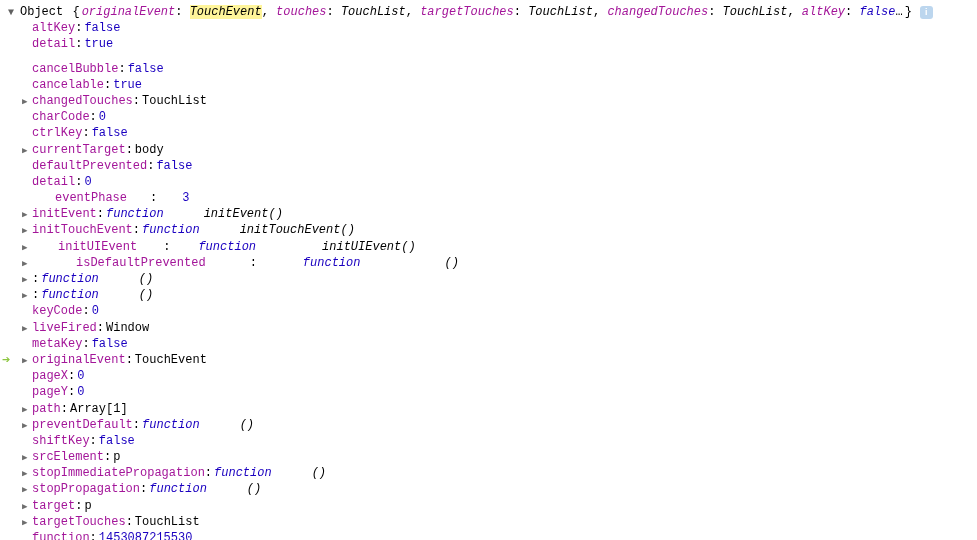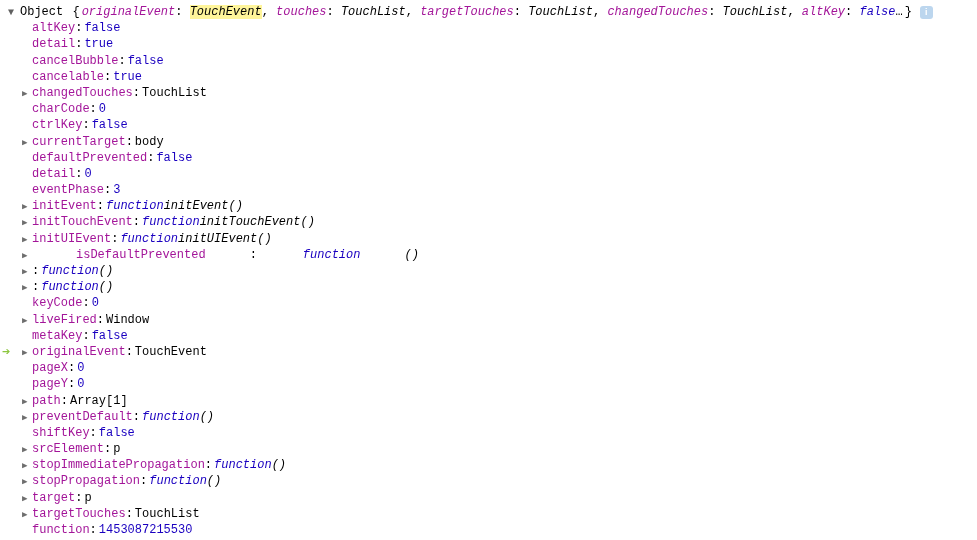--- a/index.html
+++ b/index.html
@@ -55,21 +55,21 @@
       left: 2px;
       color: #8cc63f;
       font-size: 14px;
       transform: translateX(-2px);
     }
     .prop-name { color: #a31599; }
     .colon { color: #000; margin: 0 2px 0 0; }
     .val-bool, .val-num { color: #1a00c0; }
     .val-obj { color: #000; }
     .italic-fn { font-style: italic; color: #000; }
-    .fn-sig { font-style: italic; color: #000; }
+    .fn-sig { font-style: italic; color: #000; padding-left: 40px; }
     .highlight-yellow { background: #fff59a; }
     .summary { color: #000; }
     .summary .prop-name { font-style: italic; }
     .summary .val-bool, .summary .val-num { font-style: italic; }
     .summary .val-obj { font-style: italic; }
     .type-label { color: #000; }
   </style>
 </head>
 <body>
 
@@ -88,21 +88,21 @@
       <span class="prop-name">altKey</span>
       <span class="colon">: </span>
       <span class="val-bool">false</span>
     </div>
     <div class="row" style="position: relative;">
       <span class="arrow none"></span>
       <span class="prop-name">detail</span>
       <span class="colon">: </span>
       <span class="val-bool">true</span>
     </div>
-    <div class="row" style="position: relative;">
+    <div class="row" style="position: relative; margin-top: 8px;">
       <span class="arrow none"></span>
       <span class="prop-name">cancelBubble</span>
       <span class="colon">: </span>
       <span class="val-bool">false</span>
     </div>
     <div class="row" style="position: relative;">
       <span class="arrow none"></span>
       <span class="prop-name">cancelable</span>
       <span class="colon">: </span>
       <span class="val-bool">true</span>
@@ -136,41 +136,41 @@
       <span class="prop-name">defaultPrevented</span>
       <span class="colon">: </span>
       <span class="val-bool">false</span>
     </div>
     <div class="row" style="position: relative;">
       <span class="arrow none"></span>
       <span class="prop-name">detail</span>
       <span class="colon">: </span>
       <span class="val-num">0</span>
     </div>
-    <div class="row" style="position: relative;">
+    <div class="row" style="position: relative; gap: 23px;">
       <span class="arrow none"></span>
       <span class="prop-name">eventPhase</span>
       <span class="colon">: </span>
       <span class="val-num">3</span>
     </div>
     <div class="row" style="position: relative;">
       <span class="arrow right"></span>
       <span class="prop-name">initEvent</span>
       <span class="colon">: </span>
       <span class="italic-fn" style="color: rgb(26, 0, 192);">function </span>
       <span class="fn-sig">initEvent()</span>
     </div>
     <div class="row" style="position: relative;">
       <span class="arrow right"></span>
       <span class="prop-name">initTouchEvent</span>
       <span class="colon">: </span>
       <span class="italic-fn" style="color: rgb(26, 0, 192);">function </span>
       <span class="fn-sig">initTouchEvent()</span>
     </div>
-    <div class="row" style="position: relative;">
+    <div class="row" style="position: relative; gap: 26px;">
       <span class="arrow right"></span>
       <span class="prop-name">initUIEvent</span>
       <span class="colon">: </span>
       <span class="italic-fn" style="color: rgb(26, 0, 192);">function </span>
       <span class="fn-sig">initUIEvent()</span>
     </div>
     <div class="row" style="position: relative; gap: 44px;">
       <span class="arrow right"></span>
       <span class="prop-name">isDefaultPrevented</span>
       <span class="colon">: </span>

